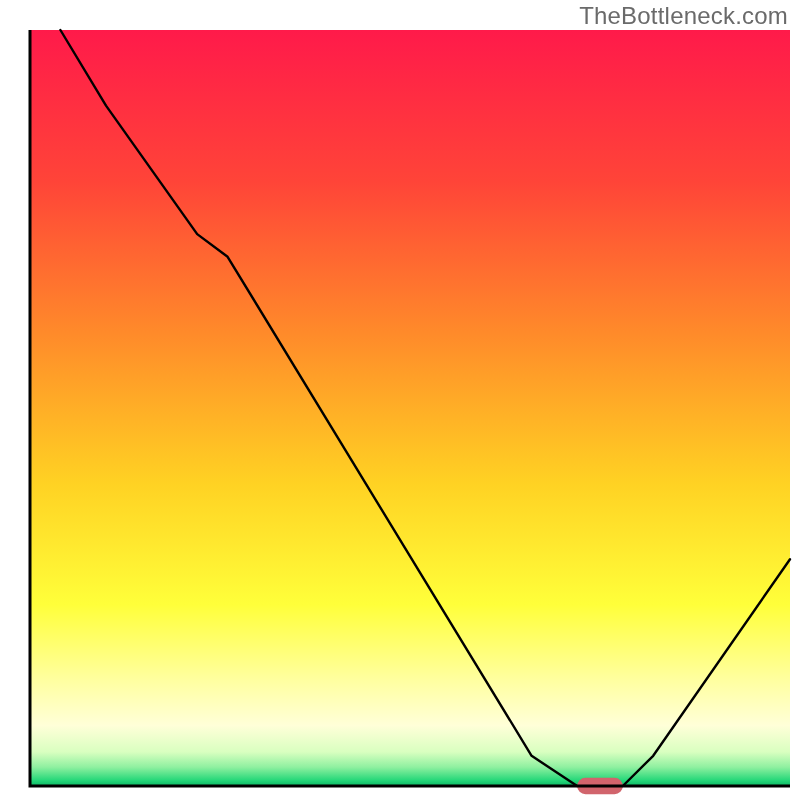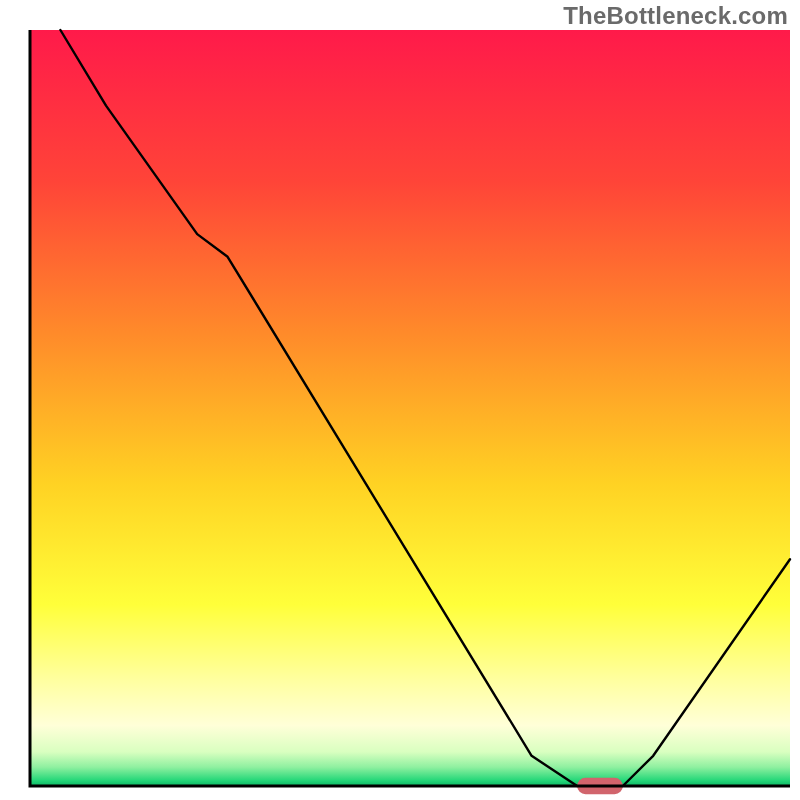--- a/index.html
+++ b/index.html
@@ -14,21 +14,21 @@
     position: relative;
     width: 800px;
     height: 800px;
     overflow: hidden;
   }
   .watermark {
     position: absolute;
     top: 2px;
     right: 12px;
     font-size: 24px;
-    font-weight: 700;
+    font-weight: 400;
     color: #6a6a6a;
     letter-spacing: 0.2px;
     z-index: 5;
   }
   svg.plot {
     position: absolute;
     left: 0;
     top: 0;
     width: 800px;
     height: 800px;

